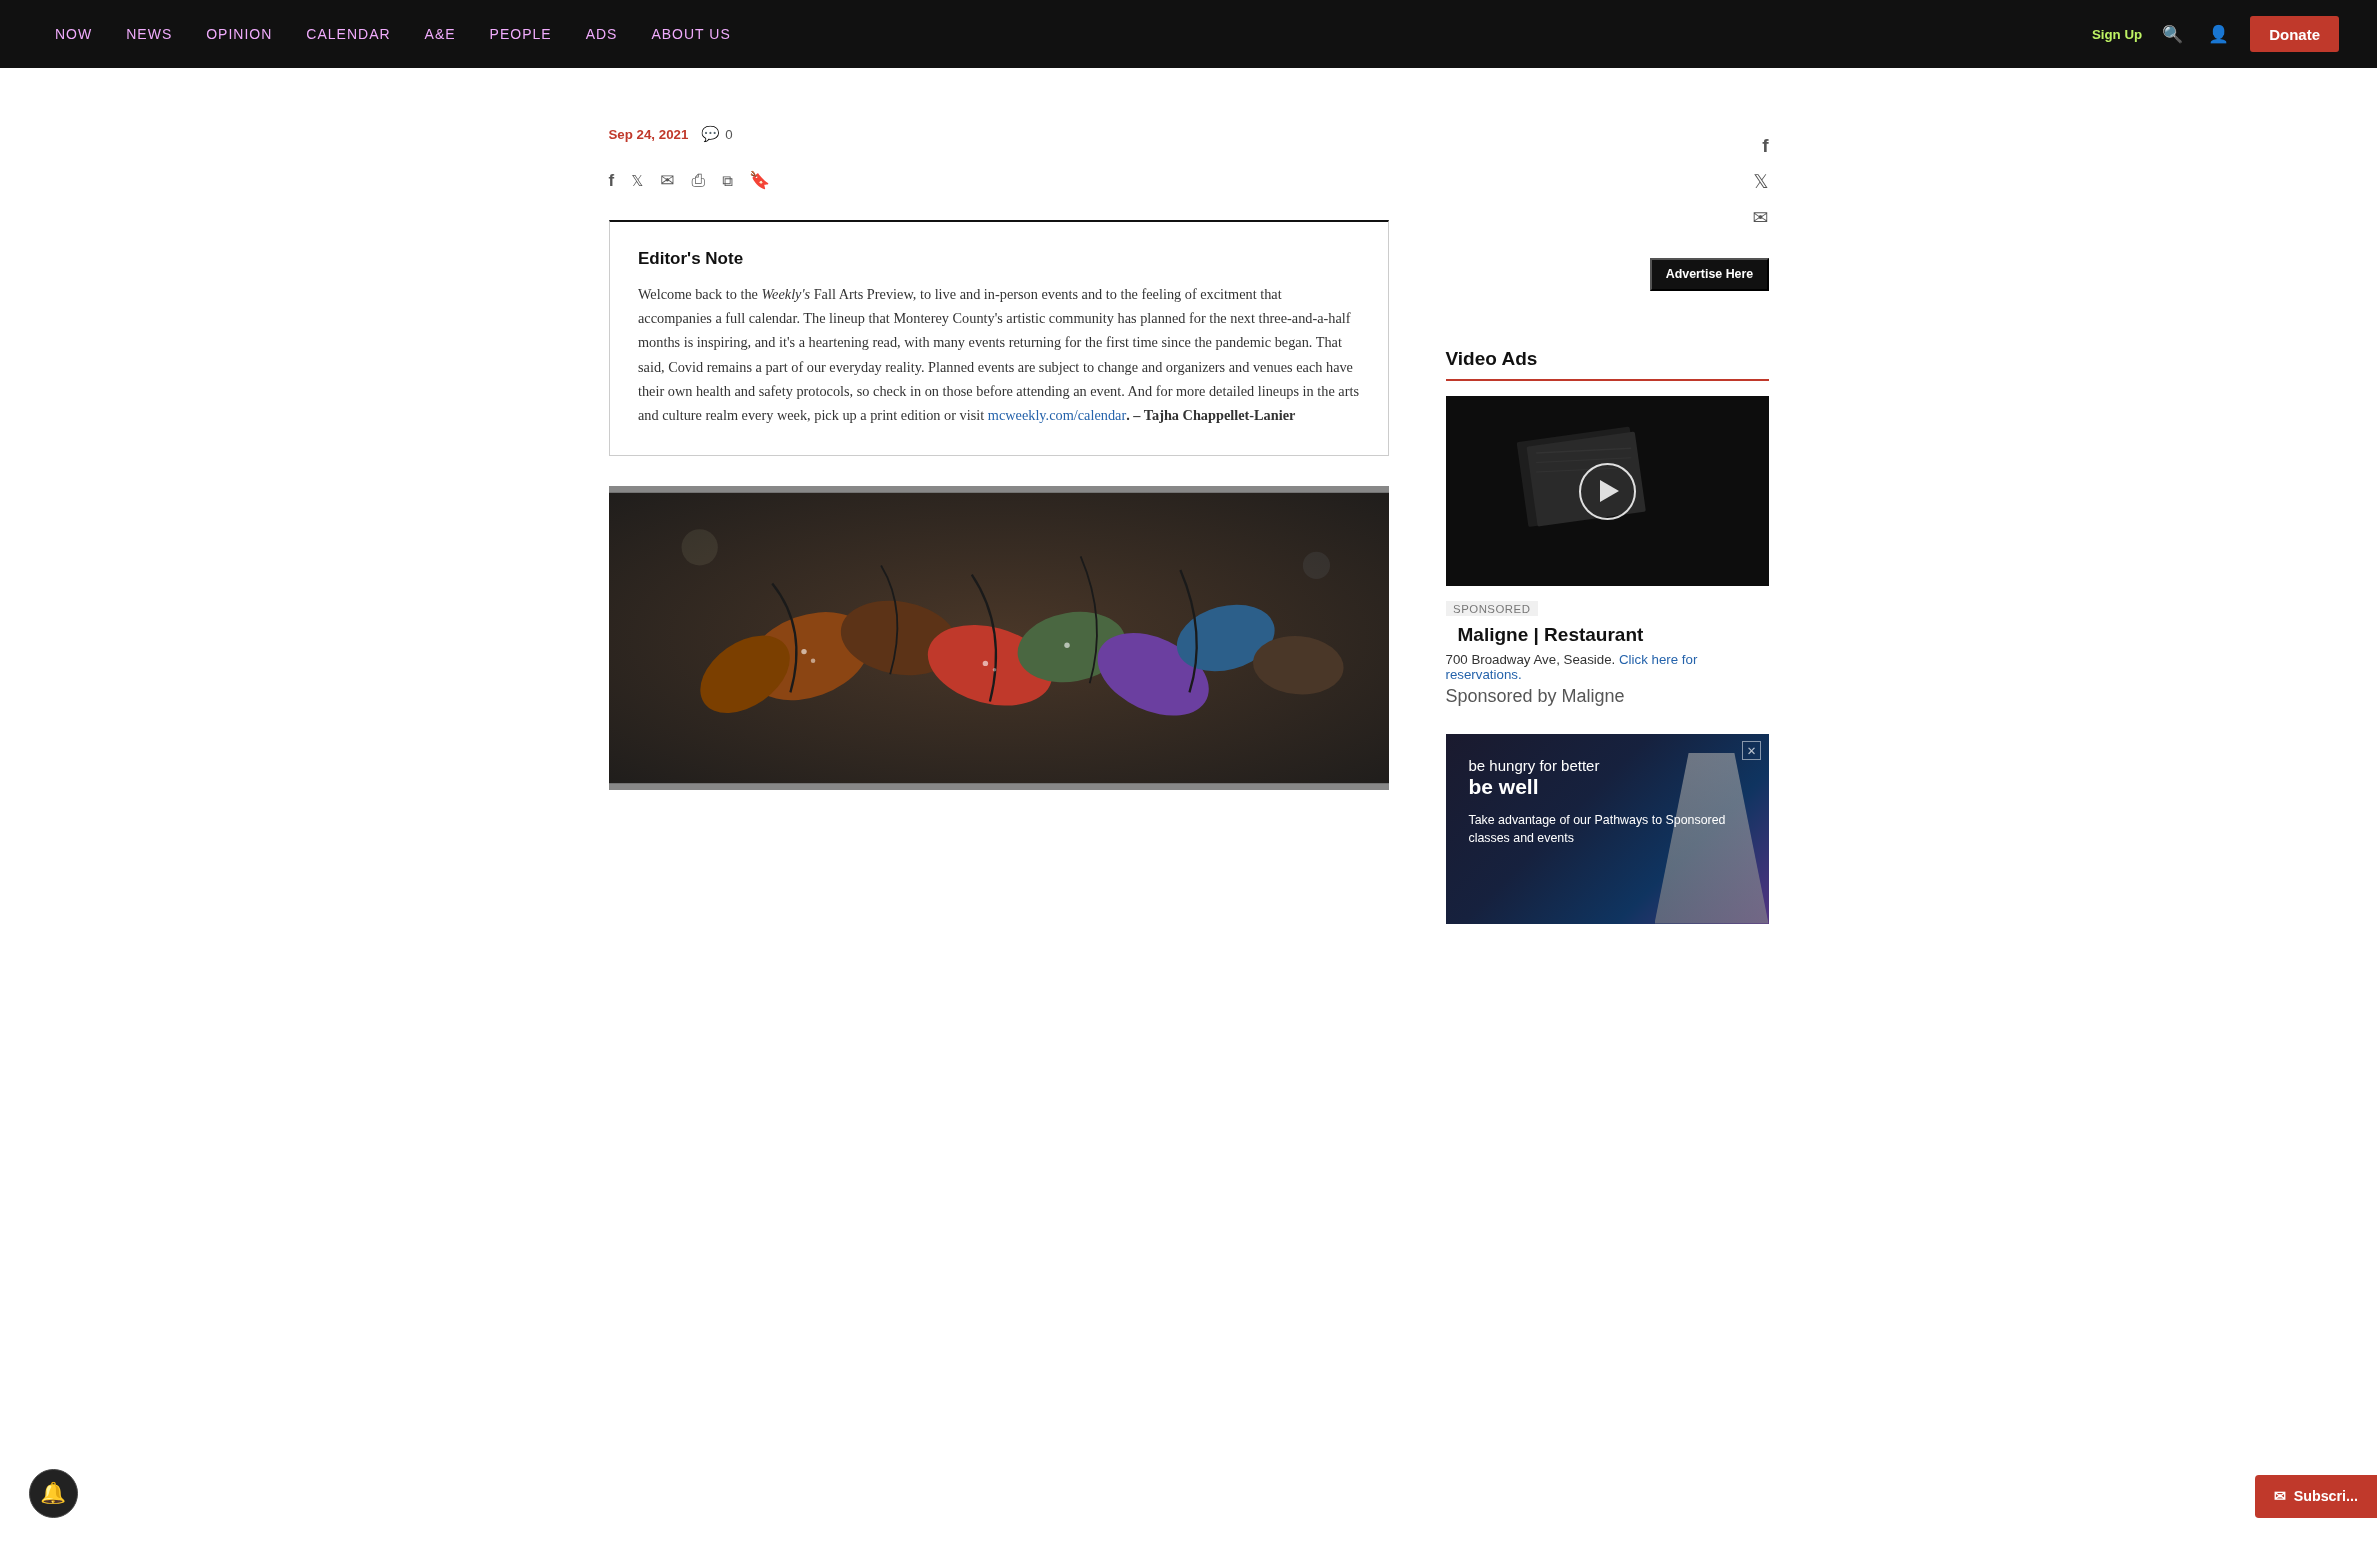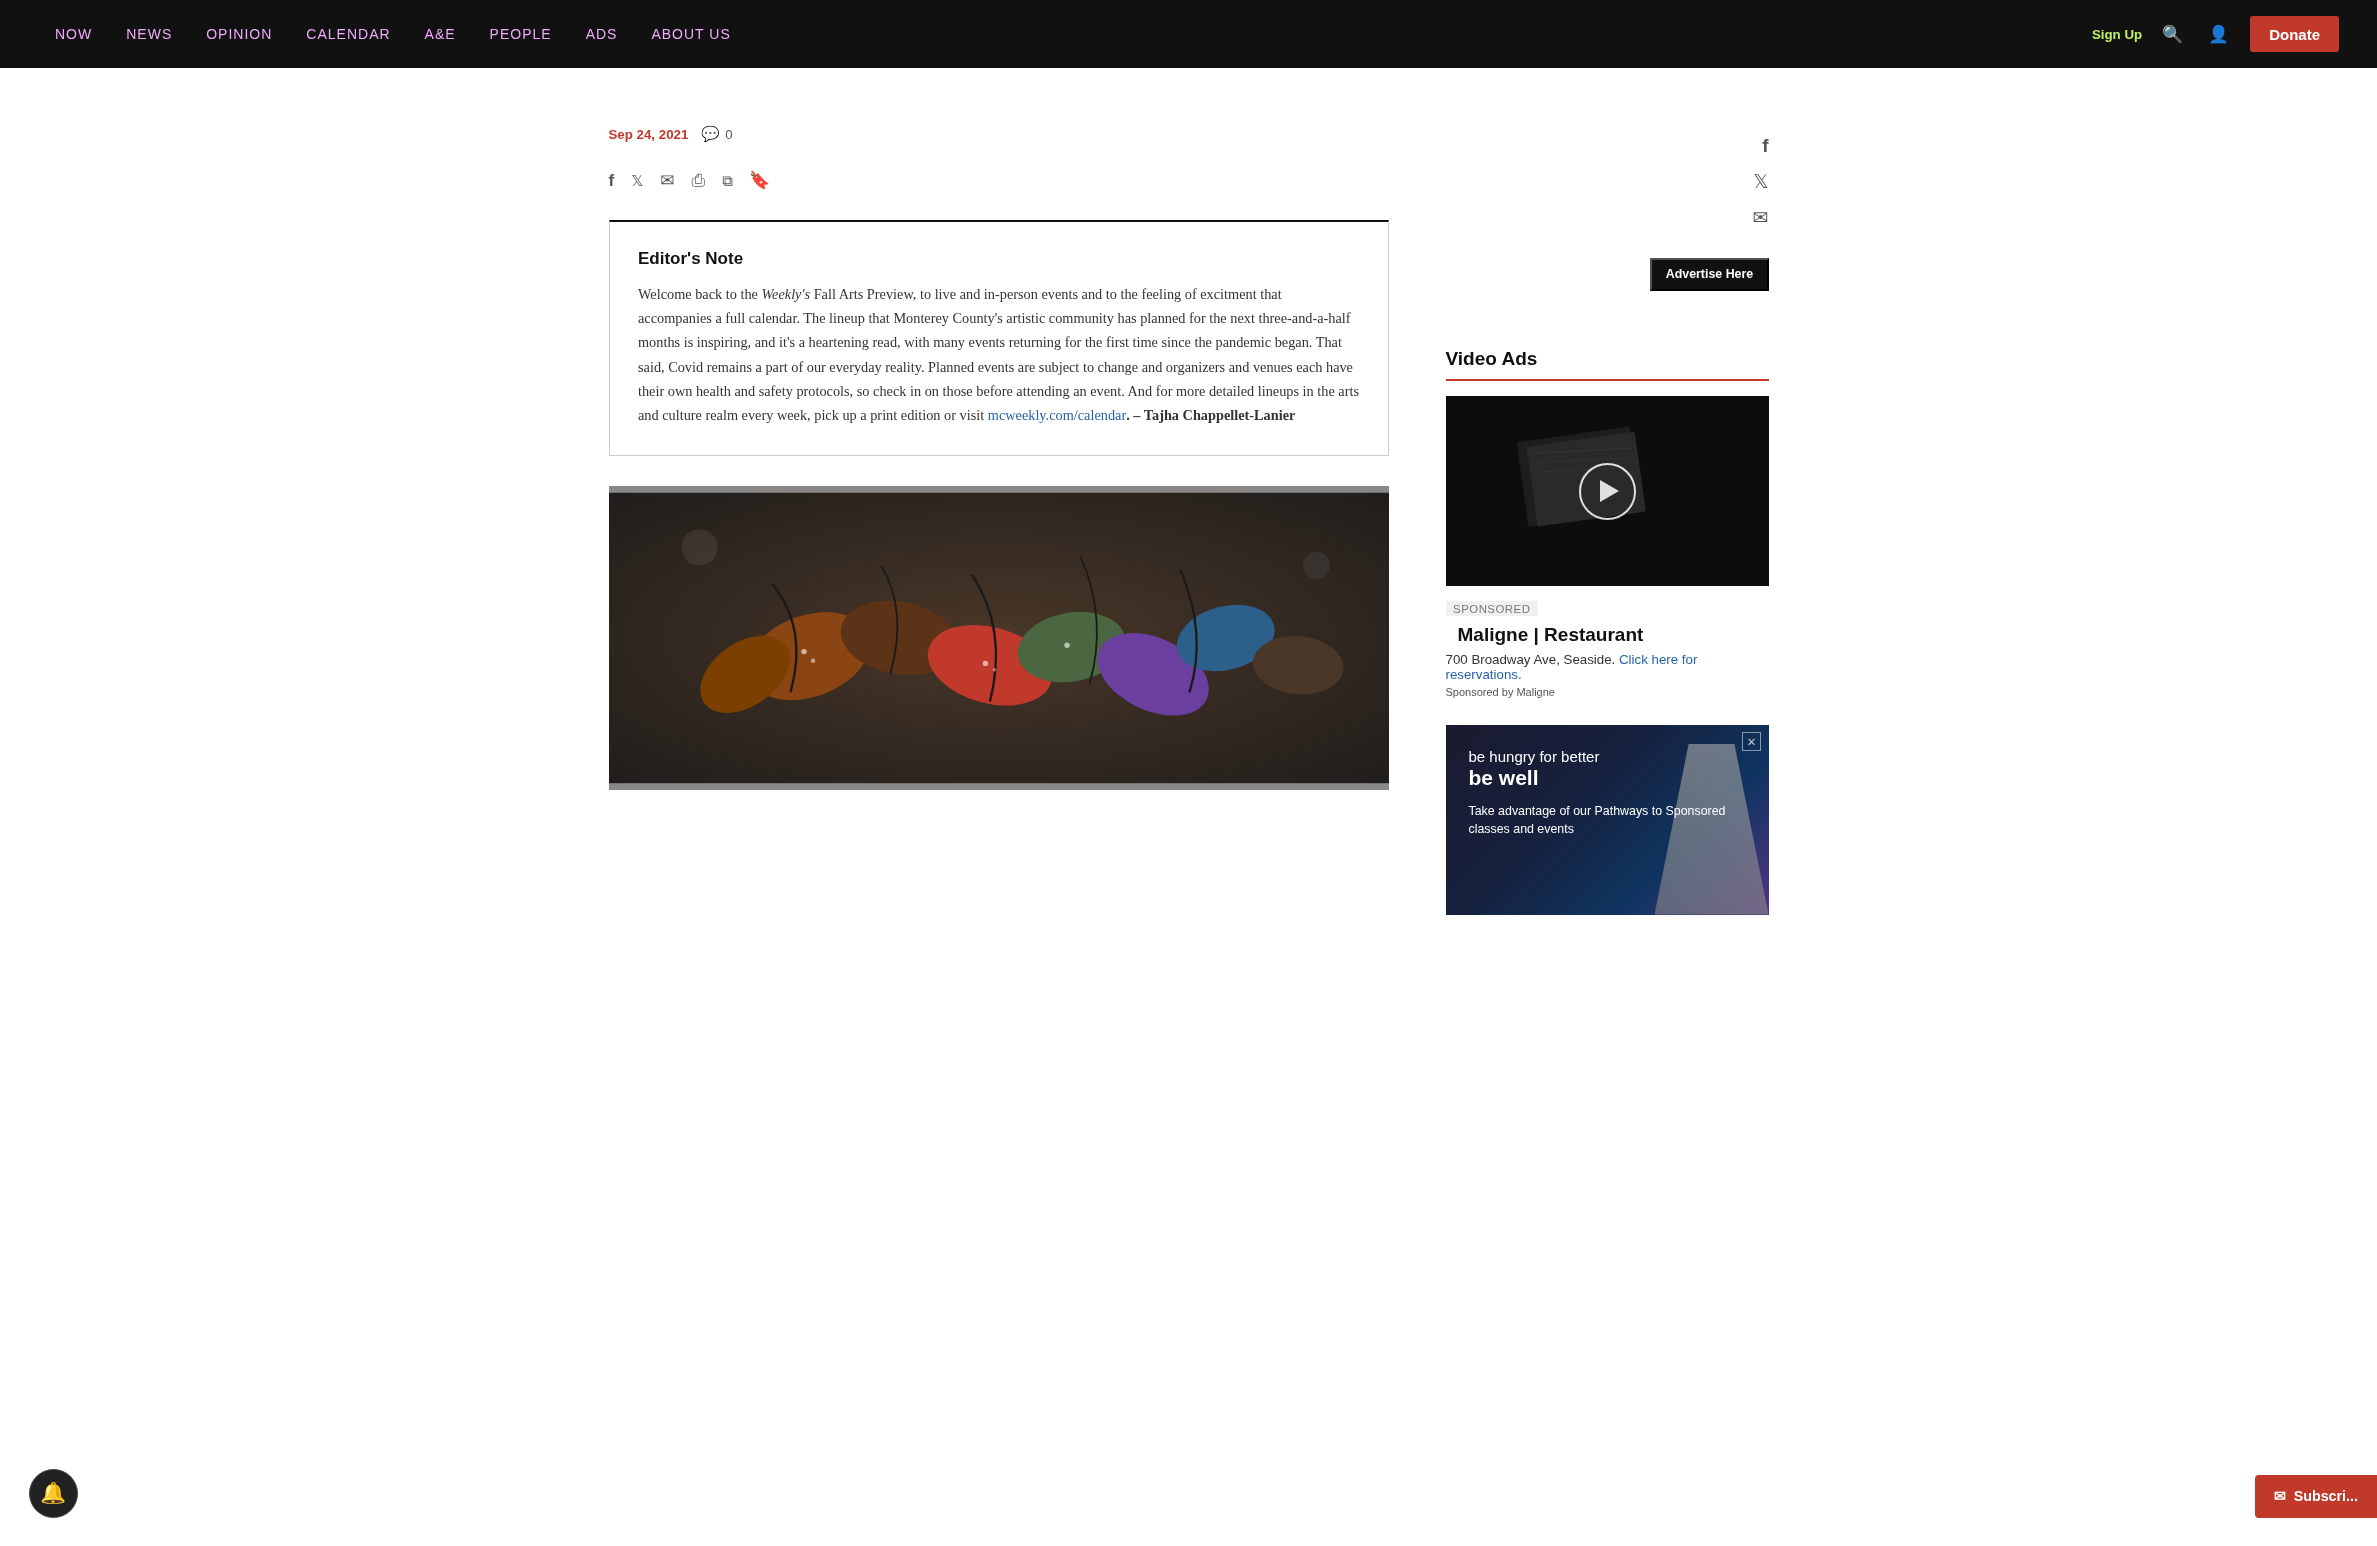--- a/index.html
+++ b/index.html
@@ -281,21 +281,21 @@
       font-size: 13.3px;
       color: #333;
       margin-bottom: 3.8px;
     }
     .restaurant-address a {
       color: #2563ab;
       text-decoration: none;
     }
     .sponsored-by {
       font-family: Arial, sans-serif;
-      font-size: 11px;
+      font-size: 18px;
       color: #555;
       margin-top: 3.8px;
     }
 
     
     .second-ad {
       margin-top: 27px;
       width: 100%;
       height: 190px;
       background: linear-gradient(135deg, #1a1a2e 0%, #16213e 40%, #0f3460 70%, #533483 100%);

